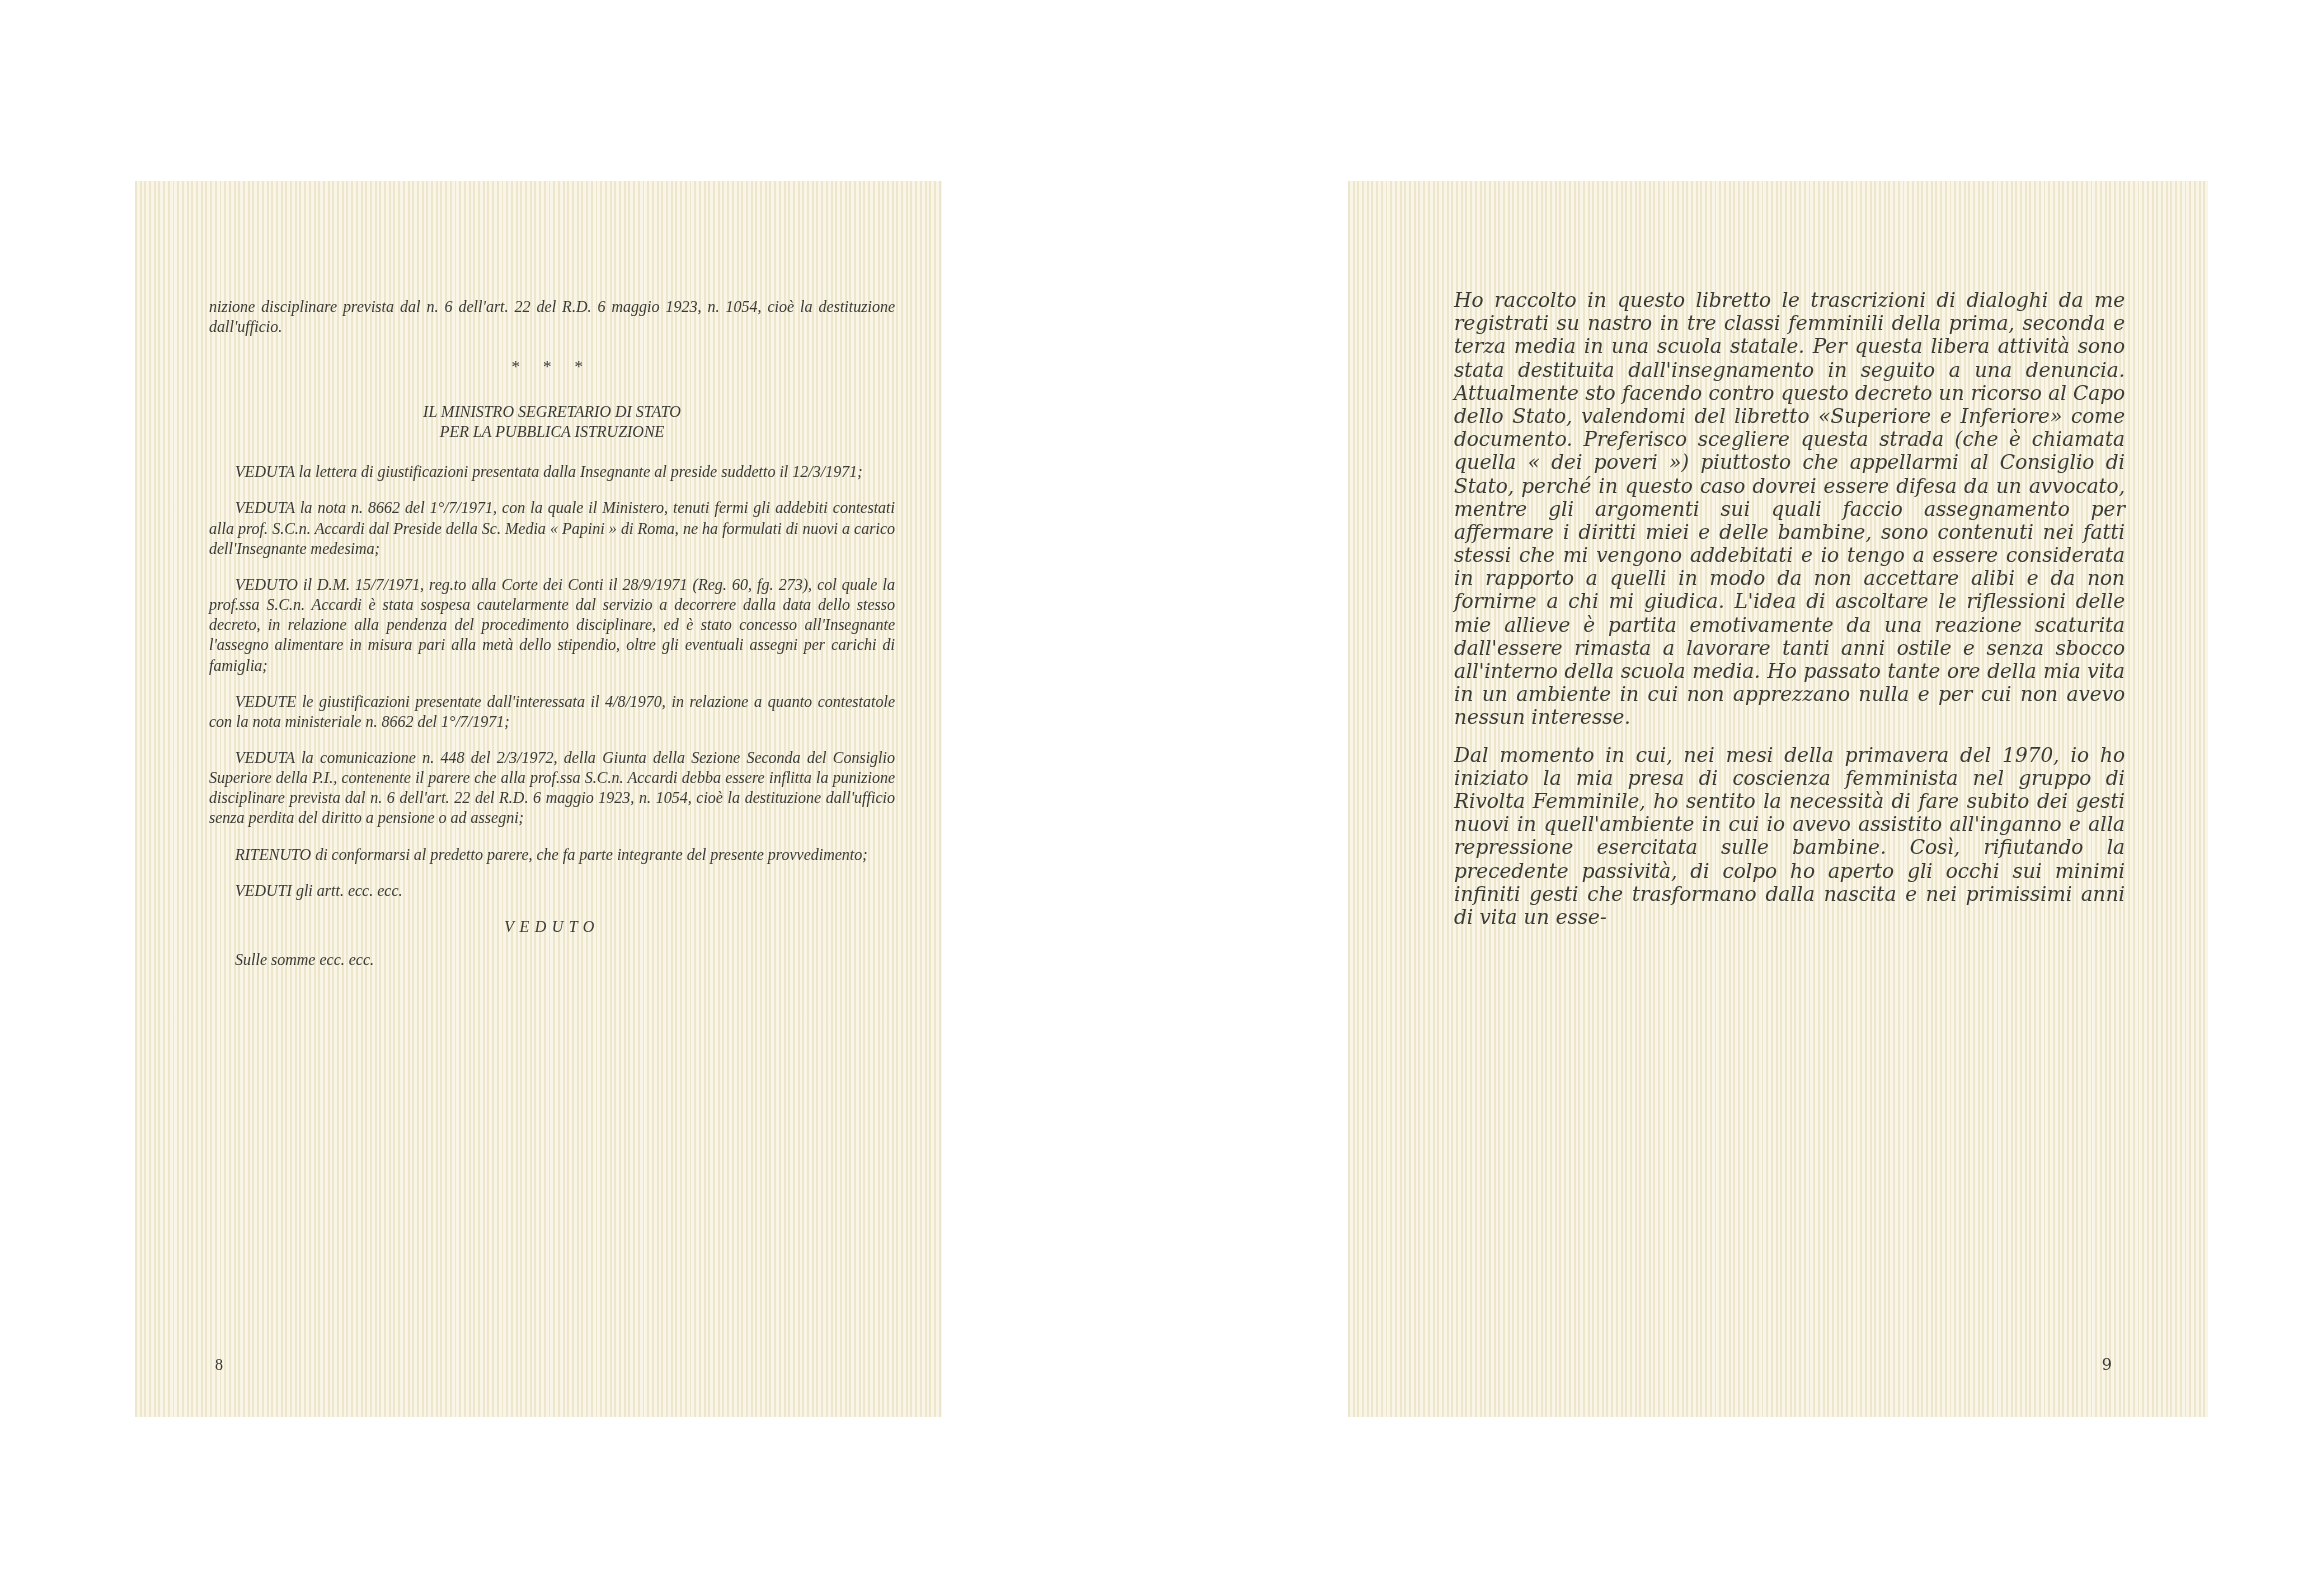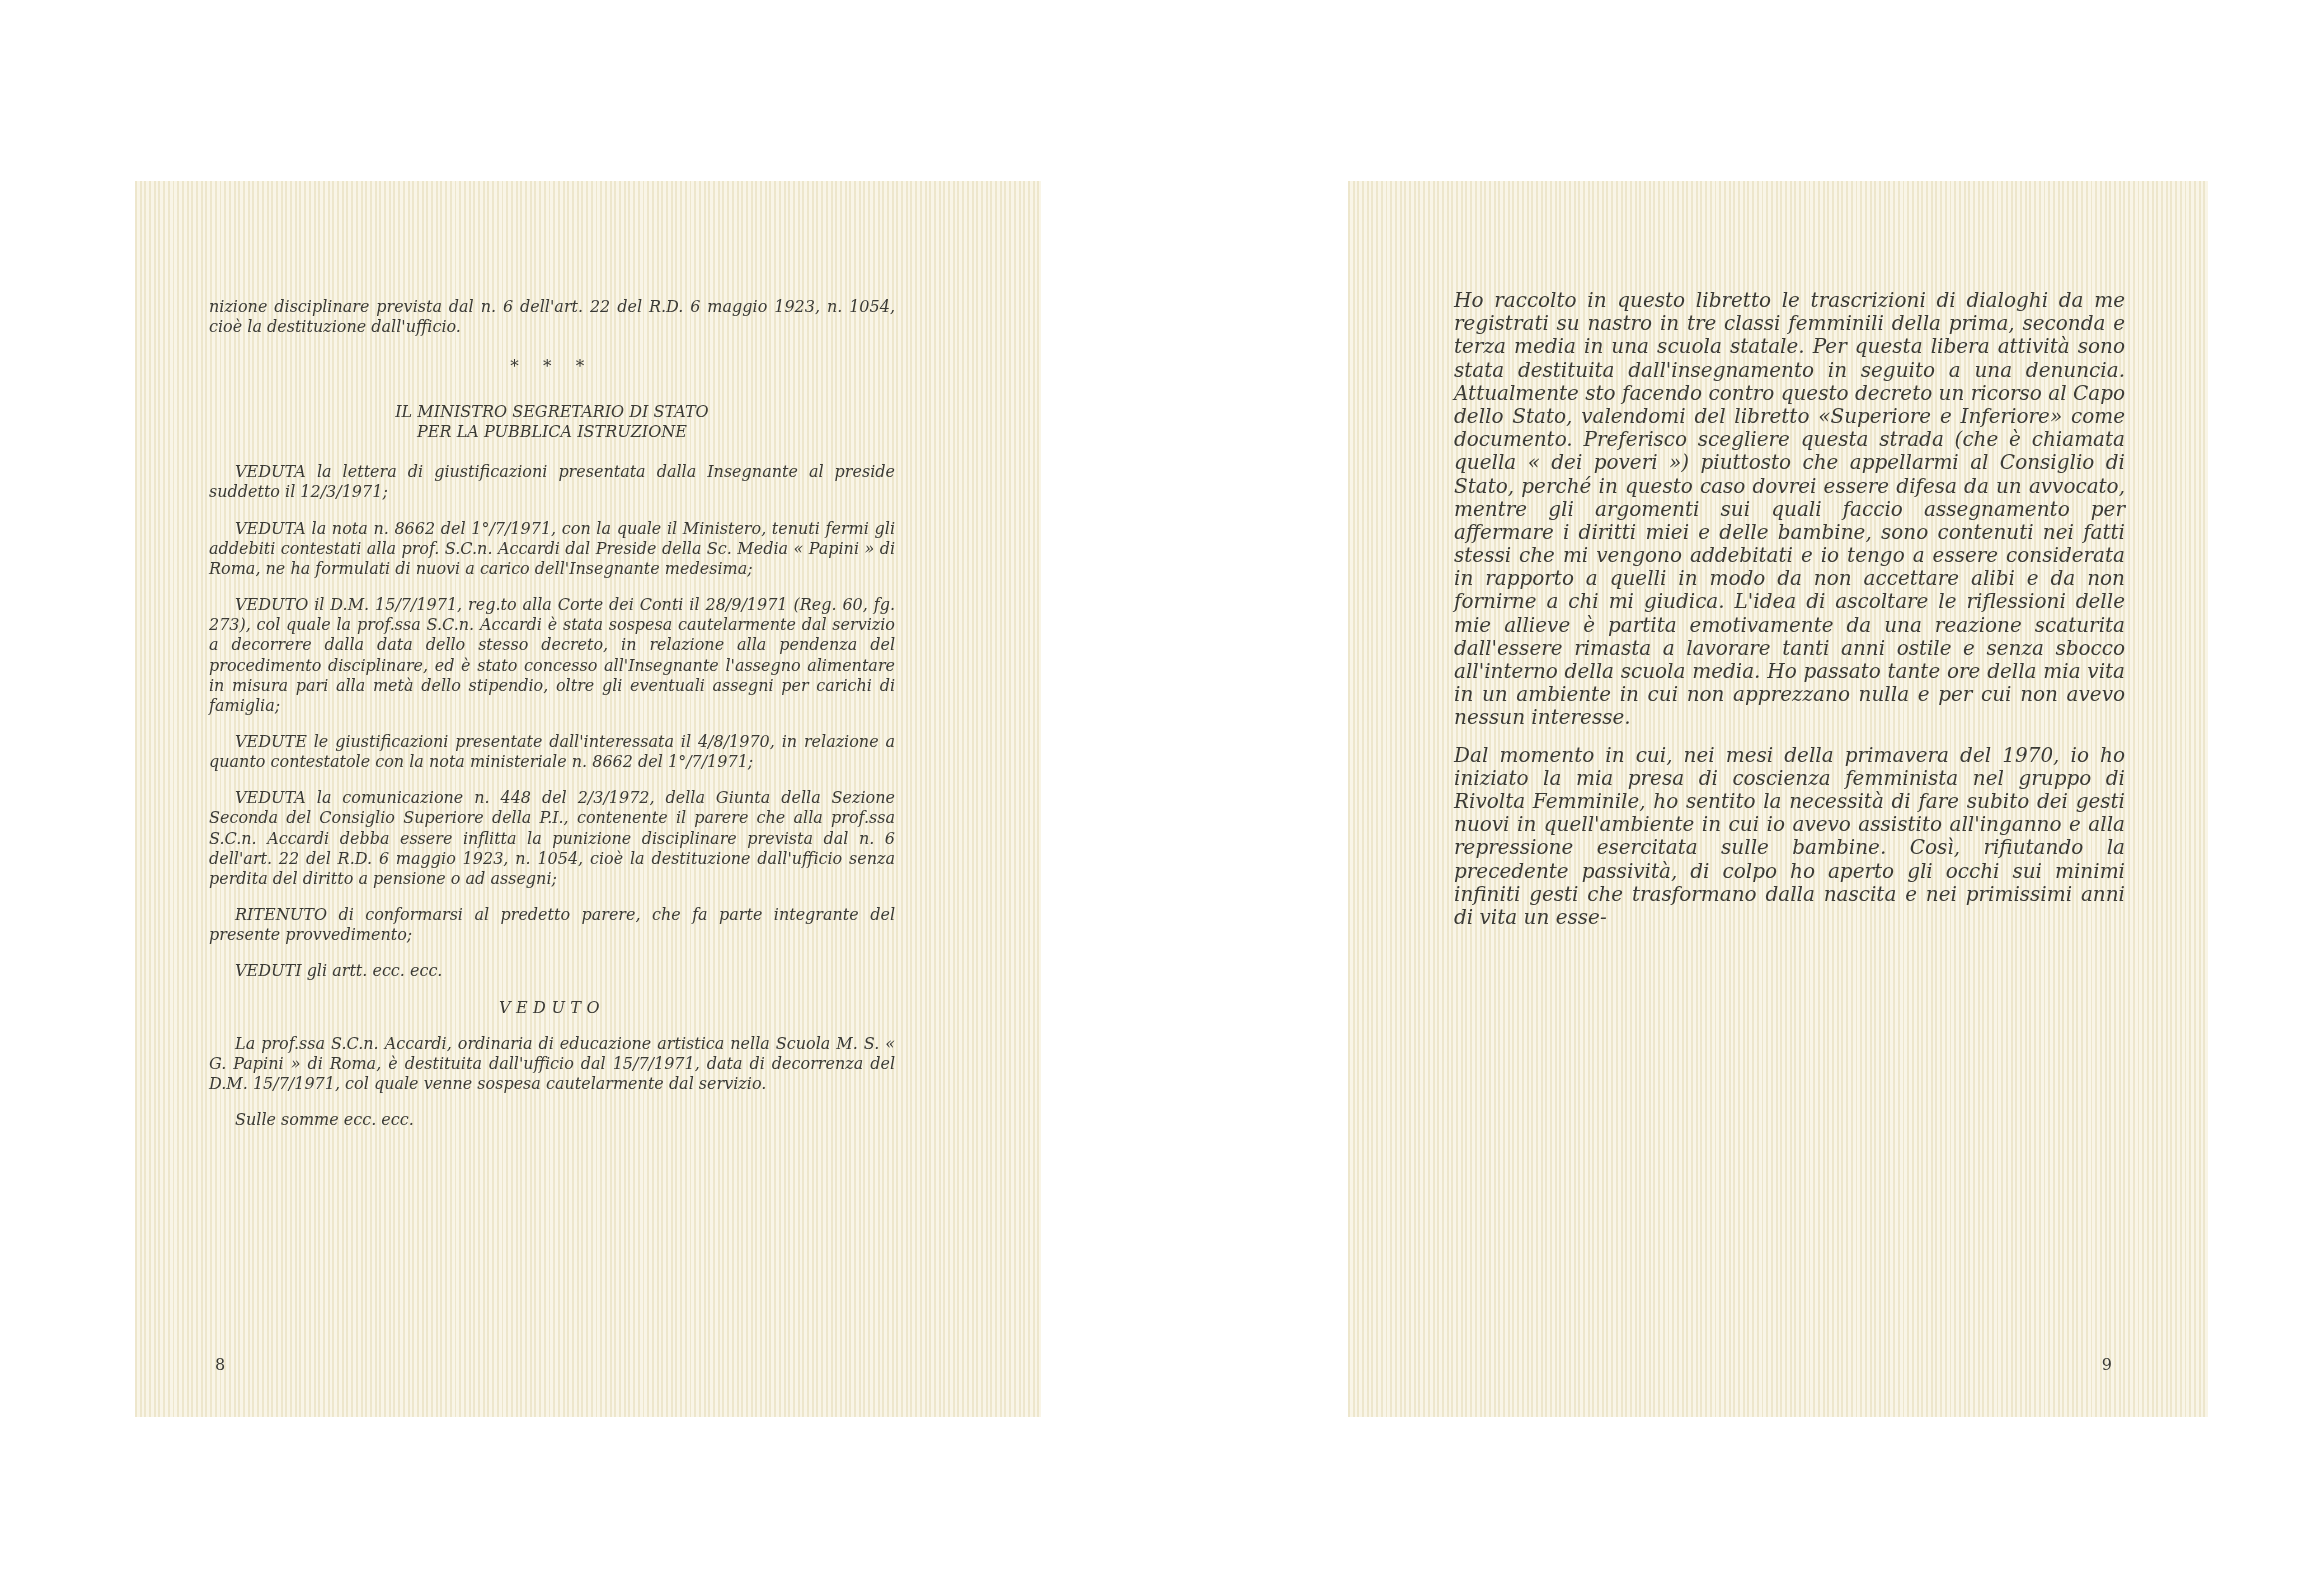--- a/index.html
+++ b/index.html
@@ -20,21 +20,21 @@
     height: 1236px;
     background-color: var(--paper, #f9f5e7);
     background-image: repeating-linear-gradient(
       90deg,
       rgba(210,196,142,0.30) 0px,
       rgba(210,196,142,0.30) 1.9px,
       rgba(255,255,255,0) 1.9px,
       rgba(255,255,255,0) 4.7px
     );
   }
-  .page-left  { left: 135px;  width: 906px; }
+  .page-left  { left: 135px;  width: 807px; font-family: Liberation Serif, serif; }
   .page-right { left: 1348px; width: 860px; }
 
   
   .left-content {
     position: absolute;
     left: 74px;
     top: 100px;
     width: 686px;
     color: var(--ink, #3a3a35);
     font-style: italic;
@@ -133,21 +133,20 @@
       <p class="recital">VEDUTA la nota n. 8662 del 1°/7/1971, con la quale il Ministero, tenuti fermi gli addebiti contestati alla prof. S.C.n. Accardi dal Preside della Sc. Media « Papini » di Roma, ne ha formulati di nuovi a carico dell'Insegnante medesima;</p>
       <p class="recital">VEDUTO il D.M. 15/7/1971, reg.to alla Corte dei Conti il 28/9/1971 (Reg. 60, fg. 273), col quale la prof.ssa S.C.n. Accardi è stata sospesa cautelarmente dal servizio a decorrere dalla data dello stesso decreto, in relazione alla pendenza del procedimento disciplinare, ed è stato concesso all'Insegnante l'assegno alimentare in misura pari alla metà dello stipendio, oltre gli eventuali assegni per carichi di famiglia;</p>
       <p class="recital">VEDUTE le giustificazioni presentate dall'interessata il 4/8/1970, in relazione a quanto contestatole con la nota ministeriale n. 8662 del 1°/7/1971;</p>
       <p class="recital">VEDUTA la comunicazione n. 448 del 2/3/1972, della Giunta della Sezione Seconda del Consiglio Superiore della P.I., contenente il parere che alla prof.ssa S.C.n. Accardi debba essere inflitta la punizione disciplinare prevista dal n. 6 dell'art. 22 del R.D. 6 maggio 1923, n. 1054, cioè la destituzione dall'ufficio senza perdita del diritto a pensione o ad assegni;</p>
       <p class="recital">RITENUTO di conformarsi al predetto parere, che fa parte integrante del presente provvedimento;</p>
       <p class="recital">VEDUTI gli artt. ecc. ecc.</p>
     </div>
 
     <div class="decreta">VEDUTO</div>
 
-    <p class="decree-body">La prof.ssa S.C.n. Accardi, ordinaria di educazione artistica nella Scuola M. S. « G. Papini » di Roma, è destituita dall'ufficio dal 15/7/1971, data di decorrenza del D.M. 15/7/1971, col quale venne sospesa cautelarmente dal servizio.</p>
 
     <p class="closing-line">Sulle somme ecc. ecc.</p>
 
 
   </div>
   <div class="page-number pn-left">8</div>
 </div>
 
 <div class="page page-right">
   <div class="right-content">

